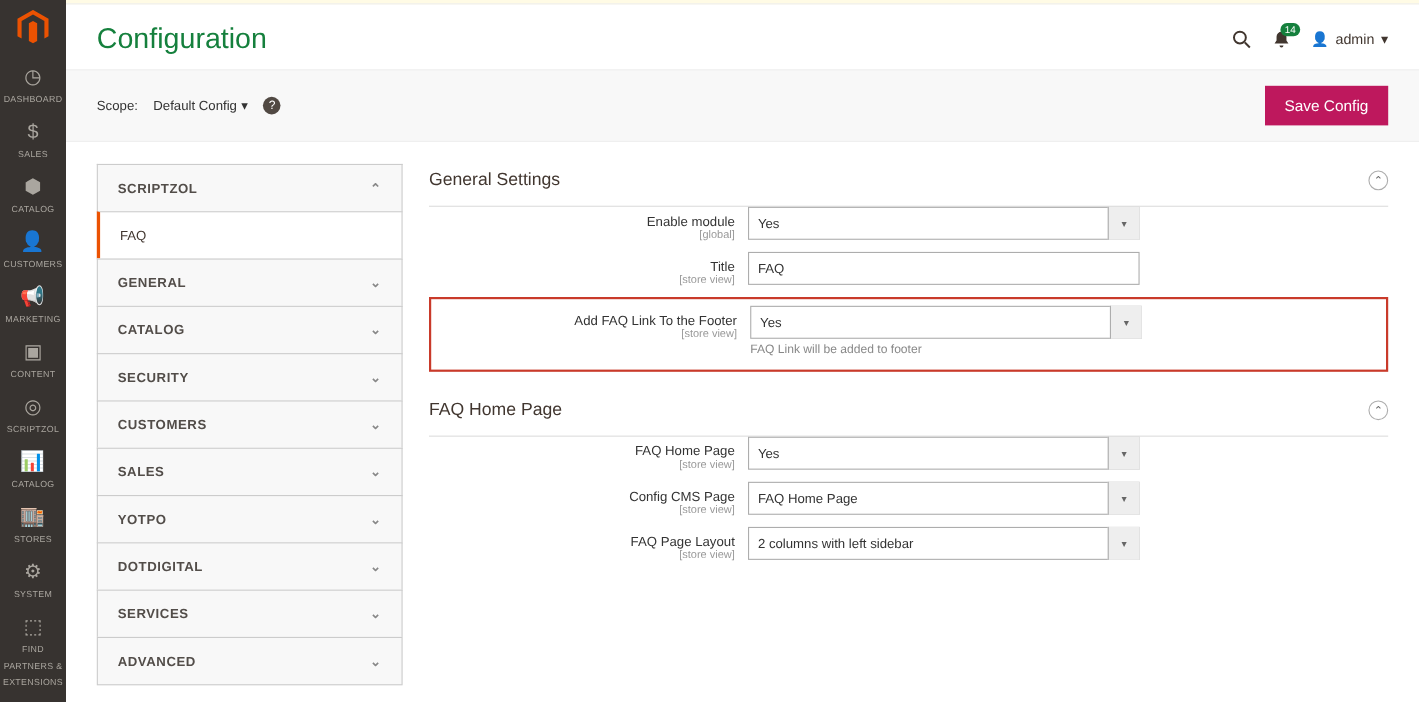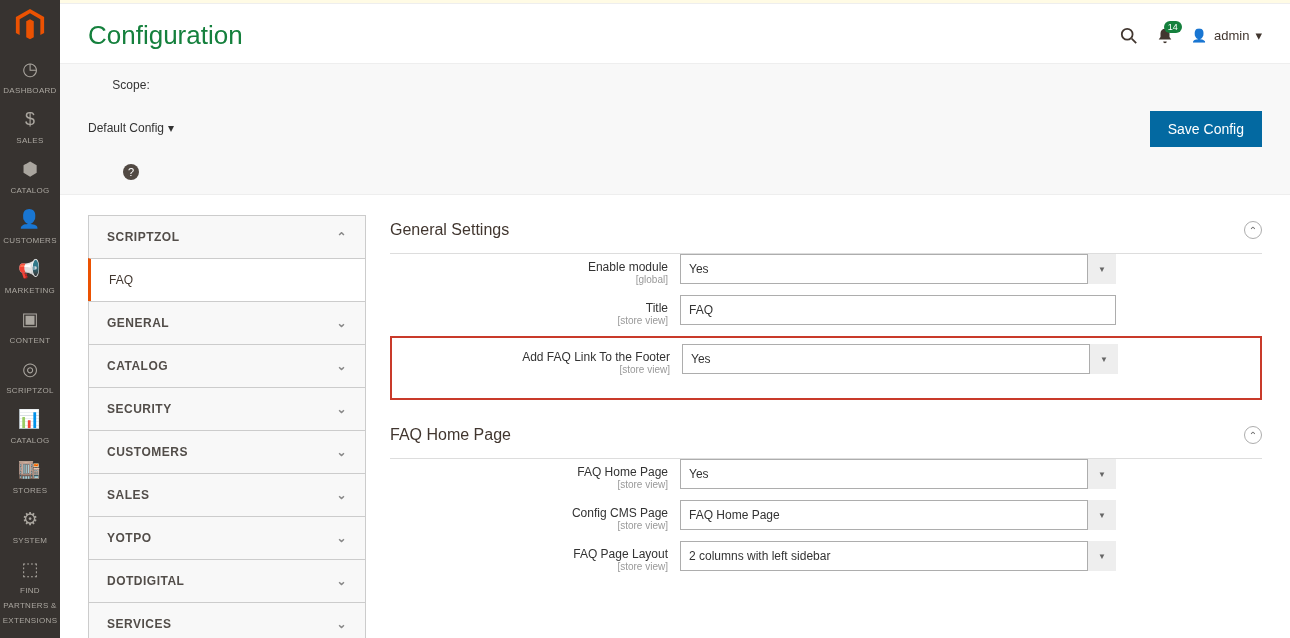--- a/index.html
+++ b/index.html
@@ -21,45 +21,45 @@
 .notice-bar { height: 4px; background: #fffbe5; border-bottom: 1px solid #eee; }
 
 .page-header { display: flex; justify-content: space-between; align-items: center; padding: 16px 28px 12px 28px; }
 .page-title { font-size: 26px; font-weight: 300; color: #15803d; }
 .header-actions { display: flex; align-items: center; gap: 18px; }
 .header-actions .icon-btn { cursor: pointer; position: relative; color: #41362f; font-size: 18px; }
 .header-actions .notif-badge { position: absolute; top: -6px; left: 8px; background: #15803d; color: #fff; font-size: 9px; border-radius: 8px; padding: 1px 4px; }
 .admin-user { display: flex; align-items: center; gap: 6px; font-size: 13px; color: #41362f; cursor: pointer; }
 
 .scope-bar { background: #f8f8f8; padding: 14px 28px; display: flex; justify-content: space-between; align-items: center; border-top: 1px solid #eee; border-bottom: 1px solid #eee; }
-.scope-left { display: flex; align-items: center; gap: 29px; font-size: 12px; flex-direction: column; }
+.scope-left { display: flex; align-items: center; gap: 14px; font-size: 12px; }
 .scope-label { color: #333; }
 .scope-select { color: #333; display: flex; align-items: flex-start; gap: 4px; cursor: pointer; }
 .scope-help { width: 16px; height: 16px; background: #514943; color: #fff; border-radius: 50%; display: inline-flex; align-items: center; justify-content: center; font-size: 11px; cursor: pointer; }
-.save-btn { background: #0369a1; color: #fff; border: none; padding: 10px 18px; font-size: 14px; cursor: pointer; }
+.save-btn { background: #be185d; color: #fff; border: none; padding: 10px 18px; font-size: 14px; cursor: pointer; }
 
 .content { display: flex; padding: 20px 28px; gap: 24px; flex: 1; }
 
 
 .config-tabs { width: 278px; }
 .tab-section { border: 1px solid #ccc; background: #f8f8f8; padding: 14px 18px; font-size: 12px; letter-spacing: 0.5px; cursor: pointer; display: flex; justify-content: space-between; align-items: center; color: #524d49; border-bottom: none; }
 .tab-section:last-child { border-bottom: 1px solid #ccc; }
 .tab-section.header { font-weight: 600; text-transform: uppercase; }
 .tab-section.link { background: #fff; padding: 14px 18px; font-size: 12px; text-transform: none; letter-spacing: 0; border-left: 3px solid #eb5202; color: #41362f; }
 .chev { font-size: 12px; color: #888; }
 
 
 .settings { flex: 1; }
 .section-title { font-size: 16px; color: #41362f; padding: 6px 0 14px 0; display: flex; justify-content: space-between; align-items: center; border-bottom: 1px solid #ddd; margin-bottom: 0; }
 .section-title .collapse { width: 18px; height: 18px; border: 1px solid #adadad; border-radius: 50%; display: flex; align-items: center; justify-content: center; font-size: 10px; cursor: pointer; color: #666; }
 
 .field-row { display: flex; align-items: flex-start; margin-bottom: 10px; }
 .field-label { width: 290px; text-align: right; padding-right: 12px; font-size: 12px; color: #333; padding-top: 6px; }
 .field-label .scope { display: block; font-size: 10px; color: #999; }
-.field-control { width: 436px; }
+.field-control { width: 356px; }
 .field-control select, .field-control input[type=text] { width: 100%; height: 30px; border: 1px solid #adadad; padding: 0 8px; font-size: 12px; background: #fff; color: #333; }
 .field-control select { appearance: none; background: #fff; }
 .select-wrap { position: relative; }
 .select-wrap::after { content: '▼'; position: absolute; right: 0; top: 0; width: 28px; height: 30px; background: #eee; border-left: 1px solid #adadad; display: flex; align-items: center; justify-content: center; font-size: 8px; color: #666; pointer-events: none; }
 .field-note { font-size: 11px; color: #888; margin-top: 4px; }
 
 .highlighted { border: 2px solid #c93a2a; padding: 6px 0 8px 0; margin-bottom: 10px; }
 
 svg { display: block; }
 </style>
@@ -192,27 +192,28 @@
           <div class="field-label">
             <span>Title</span>
             <span class="scope">[store view]</span>
           </div>
           <div class="field-control">
             <input type="text" value="FAQ" style="">
           </div>
         </div>
 
         <div class="highlighted">
-          <div class="field-row" style="margin-bottom:15px">
+          <div class="field-row" style="margin-bottom:4px">
             <div class="field-label">
               <span>Add FAQ Link To the Footer</span>
               <span class="scope">[store view]</span>
             </div>
             <div class="field-control">
               <div class="select-wrap"><select><option>Yes</option></select></div>
+              <div class="field-note">FAQ Link will be added to footer</div>
             </div>
           </div>
         </div>
 
         <div class="section-title" style="margin-top:20px">
           <span>FAQ Home Page</span>
           <span class="collapse">⌃</span>
         </div>
 
         <div class="field-row">

